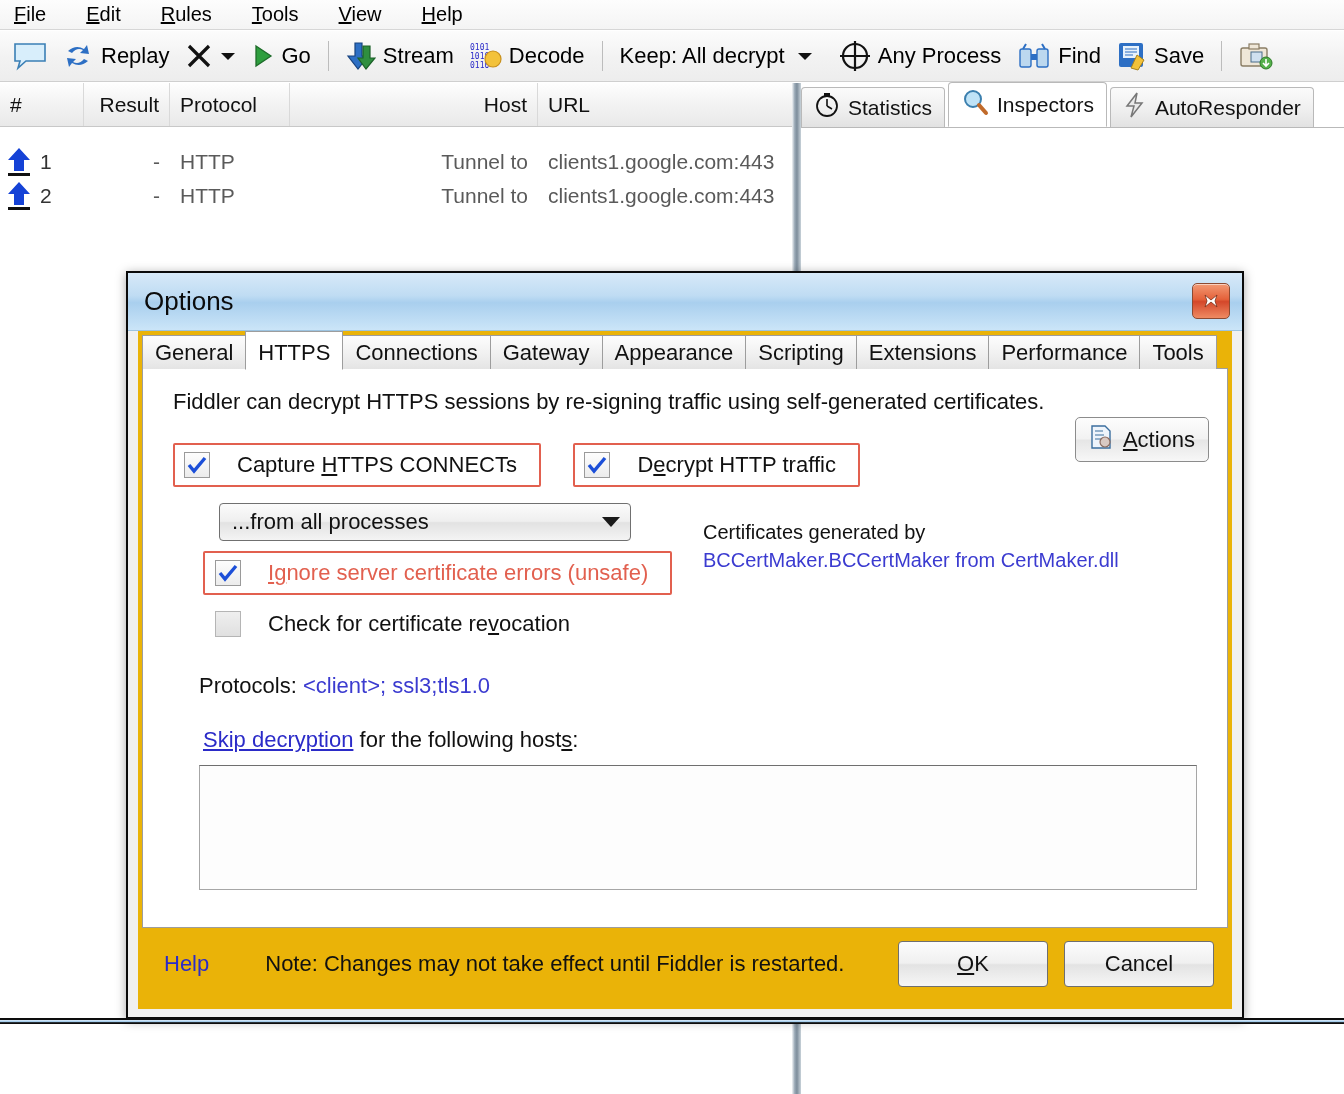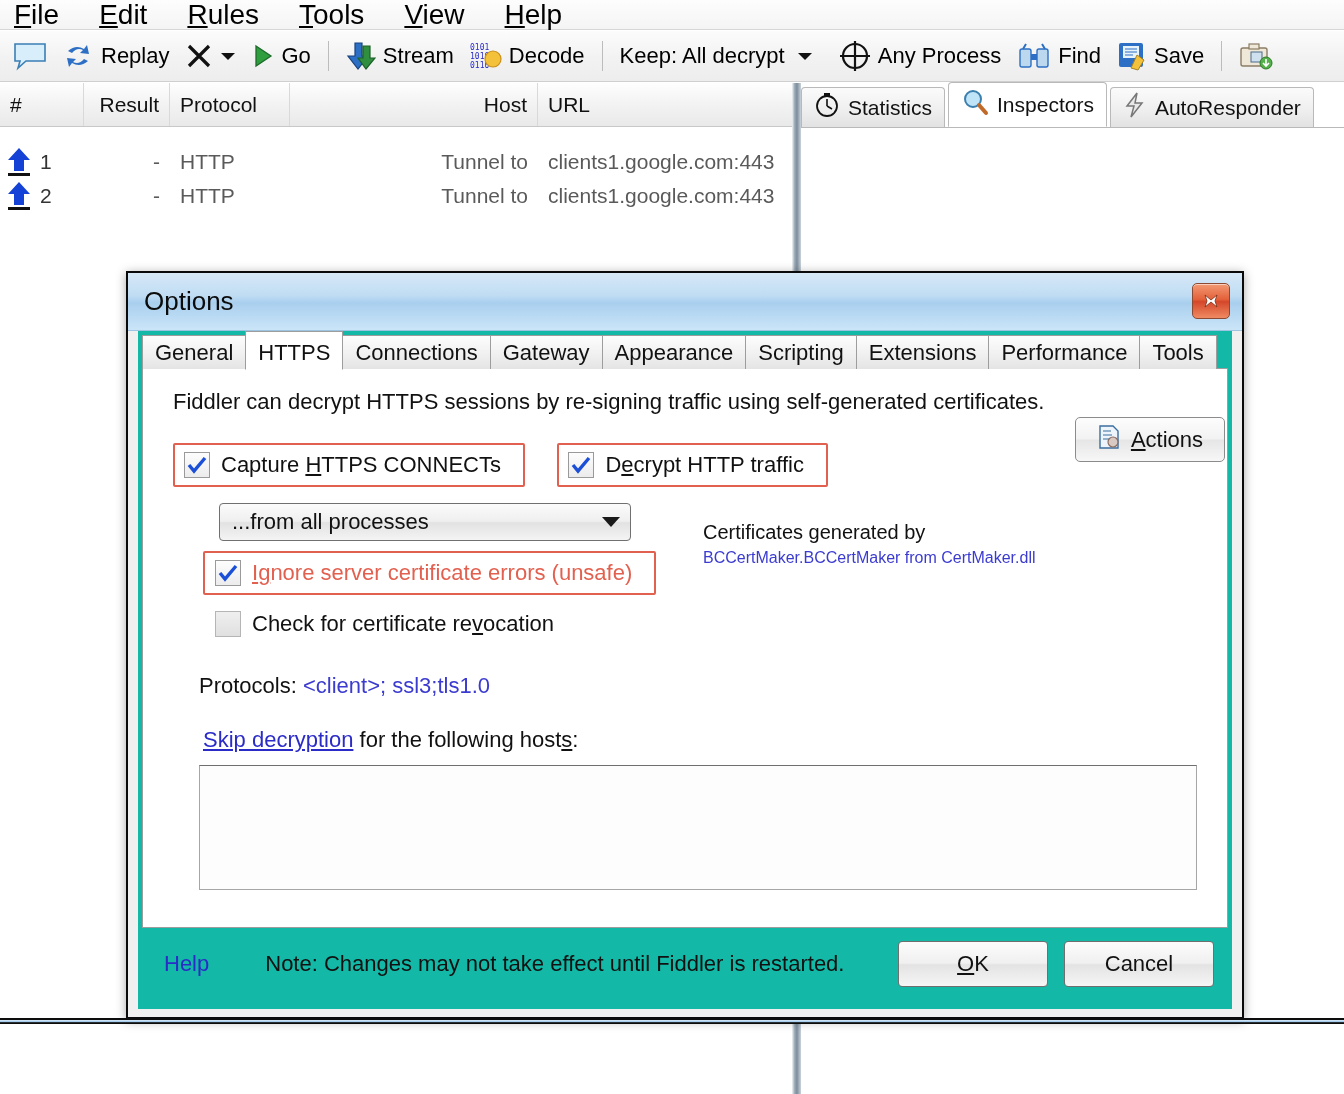--- a/index.html
+++ b/index.html
@@ -14,21 +14,21 @@
   }
 
   
   #menubar {
     position:absolute; left:0; top:0; width:1344px; height:30px;
     background:linear-gradient(to bottom,#fdfdfd 0%,#f4f4f4 100%);
     border-bottom:1px solid #d6d6d6;
     display:flex; align-items:center;
   }
   .menu-item {
-    font-size:28px; color:#000; padding:0 14px 0 14px;
+    font-size:20px; color:#000; padding:0 14px 0 14px;
     margin-right:12px; cursor:default; white-space:nowrap;
   }
   .menu-item .u { text-decoration:underline; }
 
   
   #toolbar {
     position:absolute; left:0; top:31px; width:1344px; height:51px;
     background:linear-gradient(to bottom,#fcfcfc 0%,#f2f2f2 55%,#ededed 100%);
     border-bottom:1px solid #cfcfcf;
     display:flex; align-items:center; padding-left:4px;
@@ -119,21 +119,21 @@
   #dlg-close {
     position:absolute; right:12px; top:10px; width:38px; height:36px;
     border-radius:5px; border:1px solid #8c4a32;
     background:linear-gradient(to bottom,#f29a74 0%,#e4613a 45%,#d4472a 52%,#ef8a62 100%);
     display:flex; align-items:center; justify-content:center;
     cursor:pointer;
     box-shadow:inset 0 1px 0 rgba(255,255,255,.55);
   }
   #dlg-body {
     position:absolute; left:10px; top:58px; right:10px; bottom:8px;
-    background:#14b8a6;
+    background:#eab308;
   }
 
   
   #dlgtabs {
     display:flex; align-items:flex-end; height:38px;
     margin-left:4px; position:relative; z-index:4;
   }
   .dtab {
     font-size:22px; padding:5px 12px 4px 12px; color:#111;
     background:linear-gradient(to bottom,#fdfdfd 0%,#efefef 60%,#e4e4e4 100%);
@@ -158,21 +158,21 @@
 
   .hl-box { border:2px solid #e2604f; border-radius:2px; display:inline-flex; align-items:center; }
 
   .chk {
     width:26px; height:26px; border:1px solid #9a9a9a;
     background:linear-gradient(to bottom,#fdfdfd,#ececec);
     display:inline-flex; align-items:center; justify-content:center;
     flex:none; cursor:pointer;
   }
   .chk.disabled { background:linear-gradient(to bottom,#efefef,#e0e0e0); border-color:#b5b5b5; }
-  .chk-label { font-size:22px; color:#111; margin-left:11px; white-space:nowrap; }
+  .chk-label { font-size:22px; color:#111; margin-left:27px; white-space:nowrap; }
   .chk-label.red { color:#e2604f; }
   .u { text-decoration:underline; }
 
   #cb-capture-wrap { margin:0 0 0 10px; padding:7px 22px 7px 9px; }
   #cb-decrypt-wrap { margin:14px 0 0 28px; padding:7px 22px 7px 9px; }
   #cb-ignore-wrap  { margin:10px 0 0 40px; padding:7px 22px 7px 10px; }
   #cb-revoke-row   { margin:16px 0 0 52px; }
 
   
   #combo {
@@ -183,24 +183,24 @@
     padding:0 10px 0 12px; font-size:22px; color:#111; cursor:pointer;
   }
   .caret {
     width:0; height:0; border-left:9px solid transparent;
     border-right:9px solid transparent; border-top:10px solid #1a1a1a;
   }
 
   
   #certblock { position:absolute; left:560px; top:152px; width:500px; }
   #cert-line1 { font-size:20px; color:#111; }
-  #cert-line2 { font-size:16px; color:#3b3bd0; margin-top:5px; white-space:nowrap; }
+  #cert-line2 { font-size:20px; color:#3b3bd0; margin-top:5px; white-space:nowrap; }
 
   #actions-btn {
-    position:absolute; left:932px; top:48px; width:150px; height:45px;
+    position:absolute; left:932px; top:48px; width:134px; height:45px;
     border:1px solid #8c8c8c; border-radius:5px;
     background:linear-gradient(to bottom,#fdfdfd 0%,#f2f2f2 48%,#e6e6e6 52%,#f7f7f7 100%);
     display:flex; align-items:center; justify-content:center; gap:8px;
     font-size:22px; color:#111; cursor:pointer;
   }
 
   #protocols { margin:36px 0 0 36px; font-size:22px; color:#111; }
   #protocols .val { color:#3b3bd0; }
 
   #skiprow { margin:28px 0 0 40px; font-size:22px; color:#111; }

